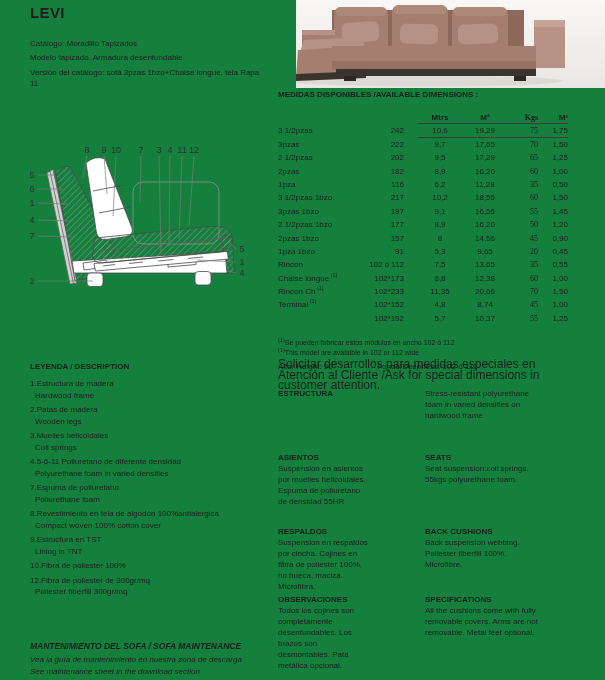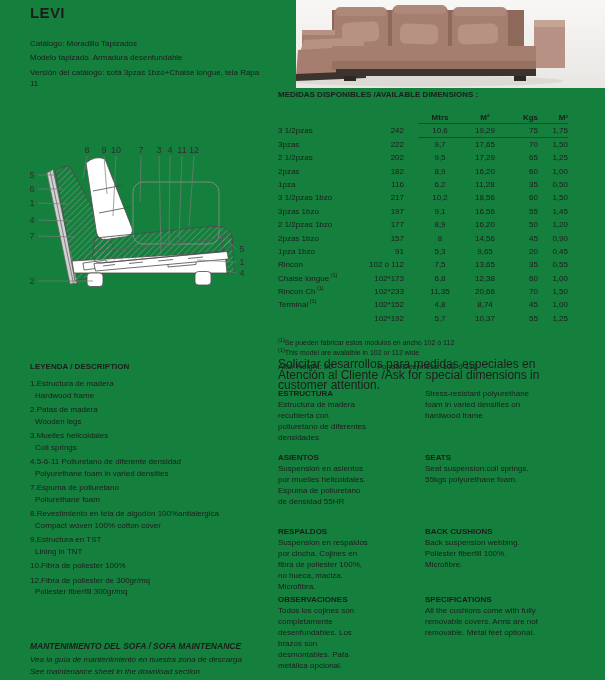--- a/index.html
+++ b/index.html
@@ -14,21 +14,21 @@
   #photo{left:296px;top:0;}
   #dim-head{left:278px;top:90px;font-size:8px;font-weight:bold;}
   #dim-table{left:278px;top:111px;width:310px;font-size:8px;}
   .trow{display:flex;height:13.4px;line-height:13.4px;}
   .c-name{width:80px;white-space:nowrap;}
   .c-size{width:46px;text-align:right;white-space:nowrap;}
   .c-group{display:flex;margin-left:14px;width:150px;}
   .c-group.u{border-bottom:1px solid #3c3c3c;}
   .c-mtrs{width:44px;text-align:center;}
   .c-m2{width:46px;text-align:center;}
-  .c-kgs{width:30px;text-align:right;}
+  .c-kgs{width:30px;text-align:right;font-family:Liberation Serif, serif;}
   .c-m3{width:30px;text-align:right;}
   .thead .c-group span{font-weight:bold;}
   sup{font-size:5.5px;line-height:0;vertical-align:super;}
   #alto-line{left:278px;top:327px;font-size:8px;margin-top:35px;}
   #alto-line .w{display:inline-block;width:97px;}
   .fn{left:278px;font-size:7px;line-height:9px;}
   #fn1{top:338px;} #fn2{top:348px;}
   #note{left:278px;top:359px;width:300px;font-size:12px;line-height:10.5px;}
   #diagram{left:3px;top:142px;}
   .dlabel{font-size:9px;fill:#2e2e2e;font-family:"Liberation Sans",sans-serif;}
@@ -379,24 +379,20 @@
         <div class="lg-item">
           <div class="lg-es">12.Fibra de poliester de 300gr/mq</div>
           <div class="lg-en">Poliester fiberfill 300gr/mq</div>
         </div>
       </div>
   </div>
 
   <div class="spec-row" style="top:388px">
     <div class="spec-es">
         <div class="spec-title">ESTRUCTURA</div>
-        <div class="spec-body">Estructura de madera
-recubierta con
-poliuretano de diferentes
-densidades</div>
       </div>
     <div class="spec-en">
         <div class="spec-body">Stress-resistant polyurethane
 foam in varied densities on
 hardwood frame</div>
       </div>
   </div>
   <div class="spec-row" style="top:452px">
     <div class="spec-es">
         <div class="spec-title">ASIENTOS</div>

